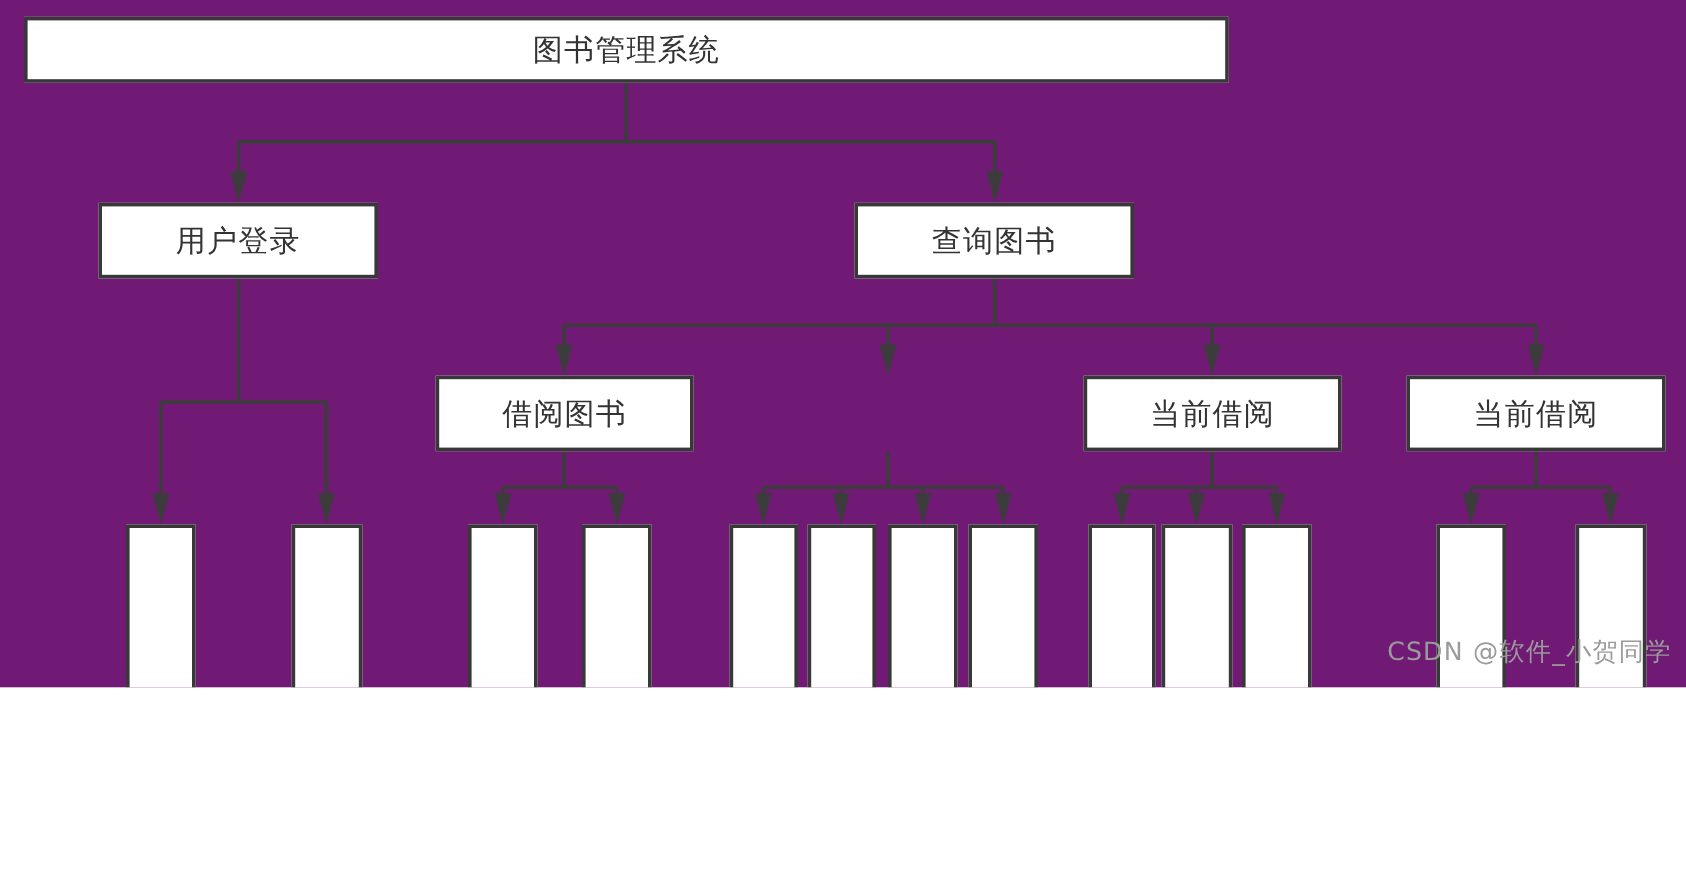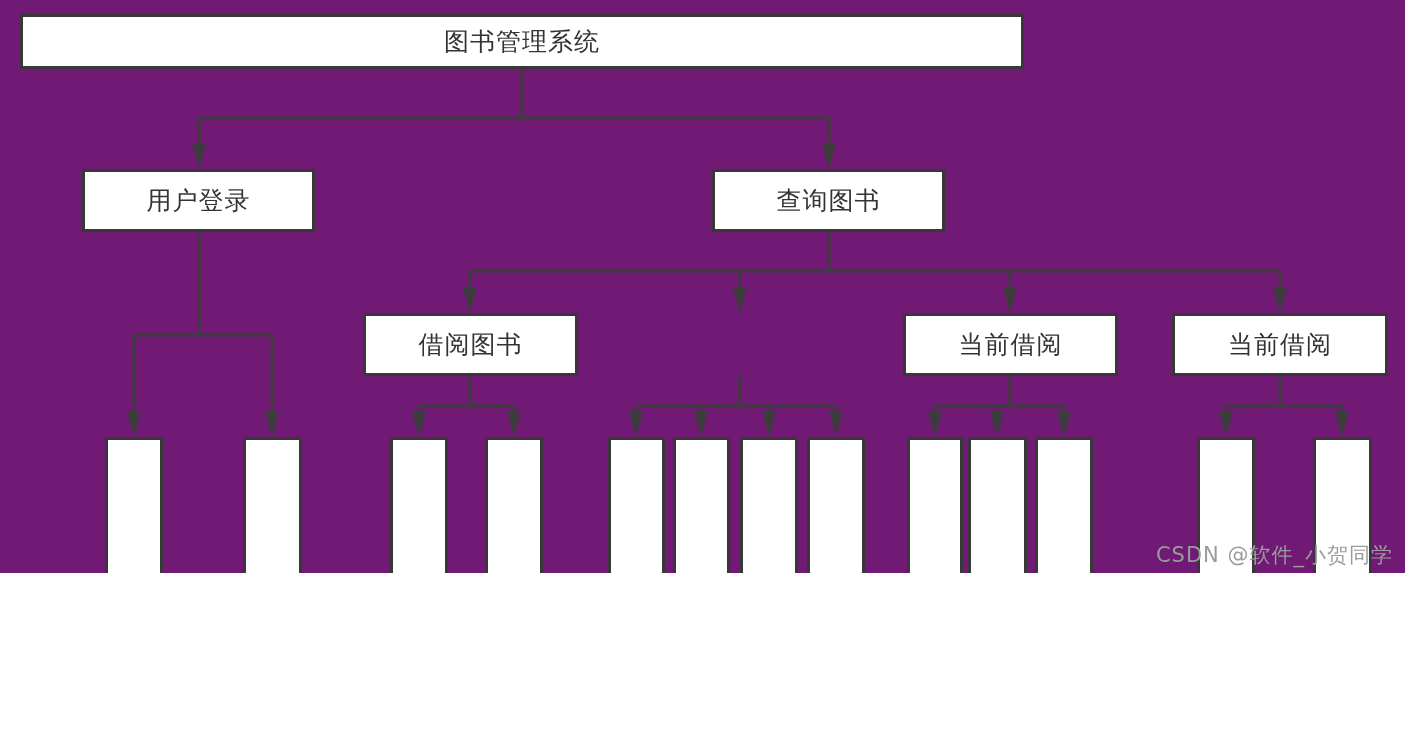--- a/index.html
+++ b/index.html
@@ -14,21 +14,21 @@
     position:absolute; box-sizing:border-box; background:#ffffff;
     border:3px solid #383838; display:flex; align-items:center; justify-content:center;
     color:#333333;
   }
   .box.h span {font-size:25px; letter-spacing:1px; white-space:nowrap;}
   .box.v span {
     writing-mode:vertical-rl; text-orientation:mixed;
     font-size:24px; letter-spacing:6px; line-height:1; white-space:nowrap;
   }
   .watermark {
-    position:absolute; right:12px; bottom:4px;
+    position:absolute; right:12px; bottom:16px;
     font-size:21px; letter-spacing:1px; color:#9b9b9b; white-space:nowrap;margin-left:29px;
   }
 </style>
 </head>
 <body>
 
 <div class="canvas">
 
   <svg class="connectors" width="1405" height="747" viewBox="0 0 1405 747" xmlns="http://www.w3.org/2000/svg">
     <path class="ln" d="

